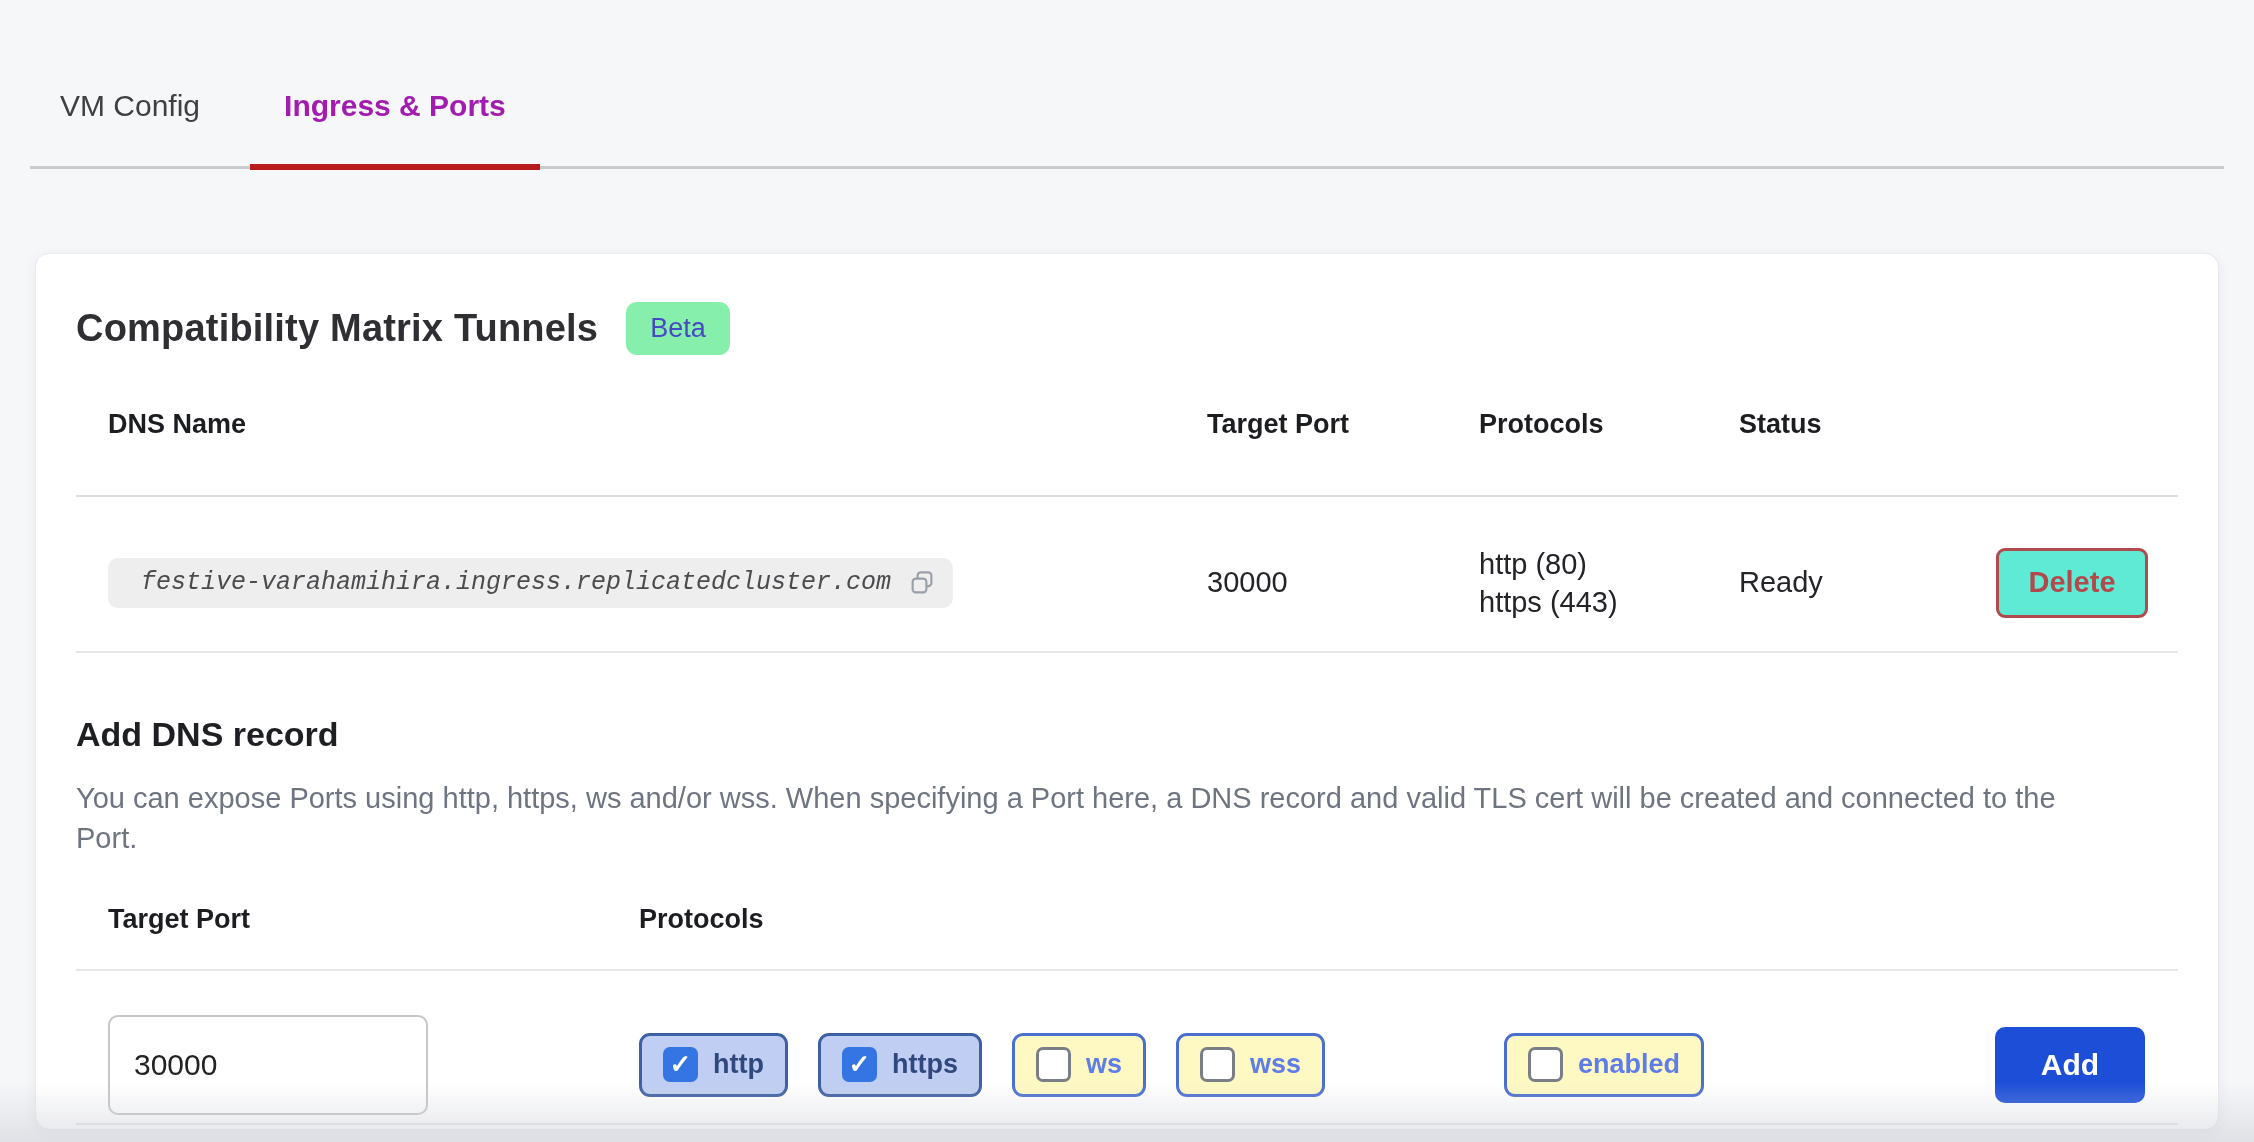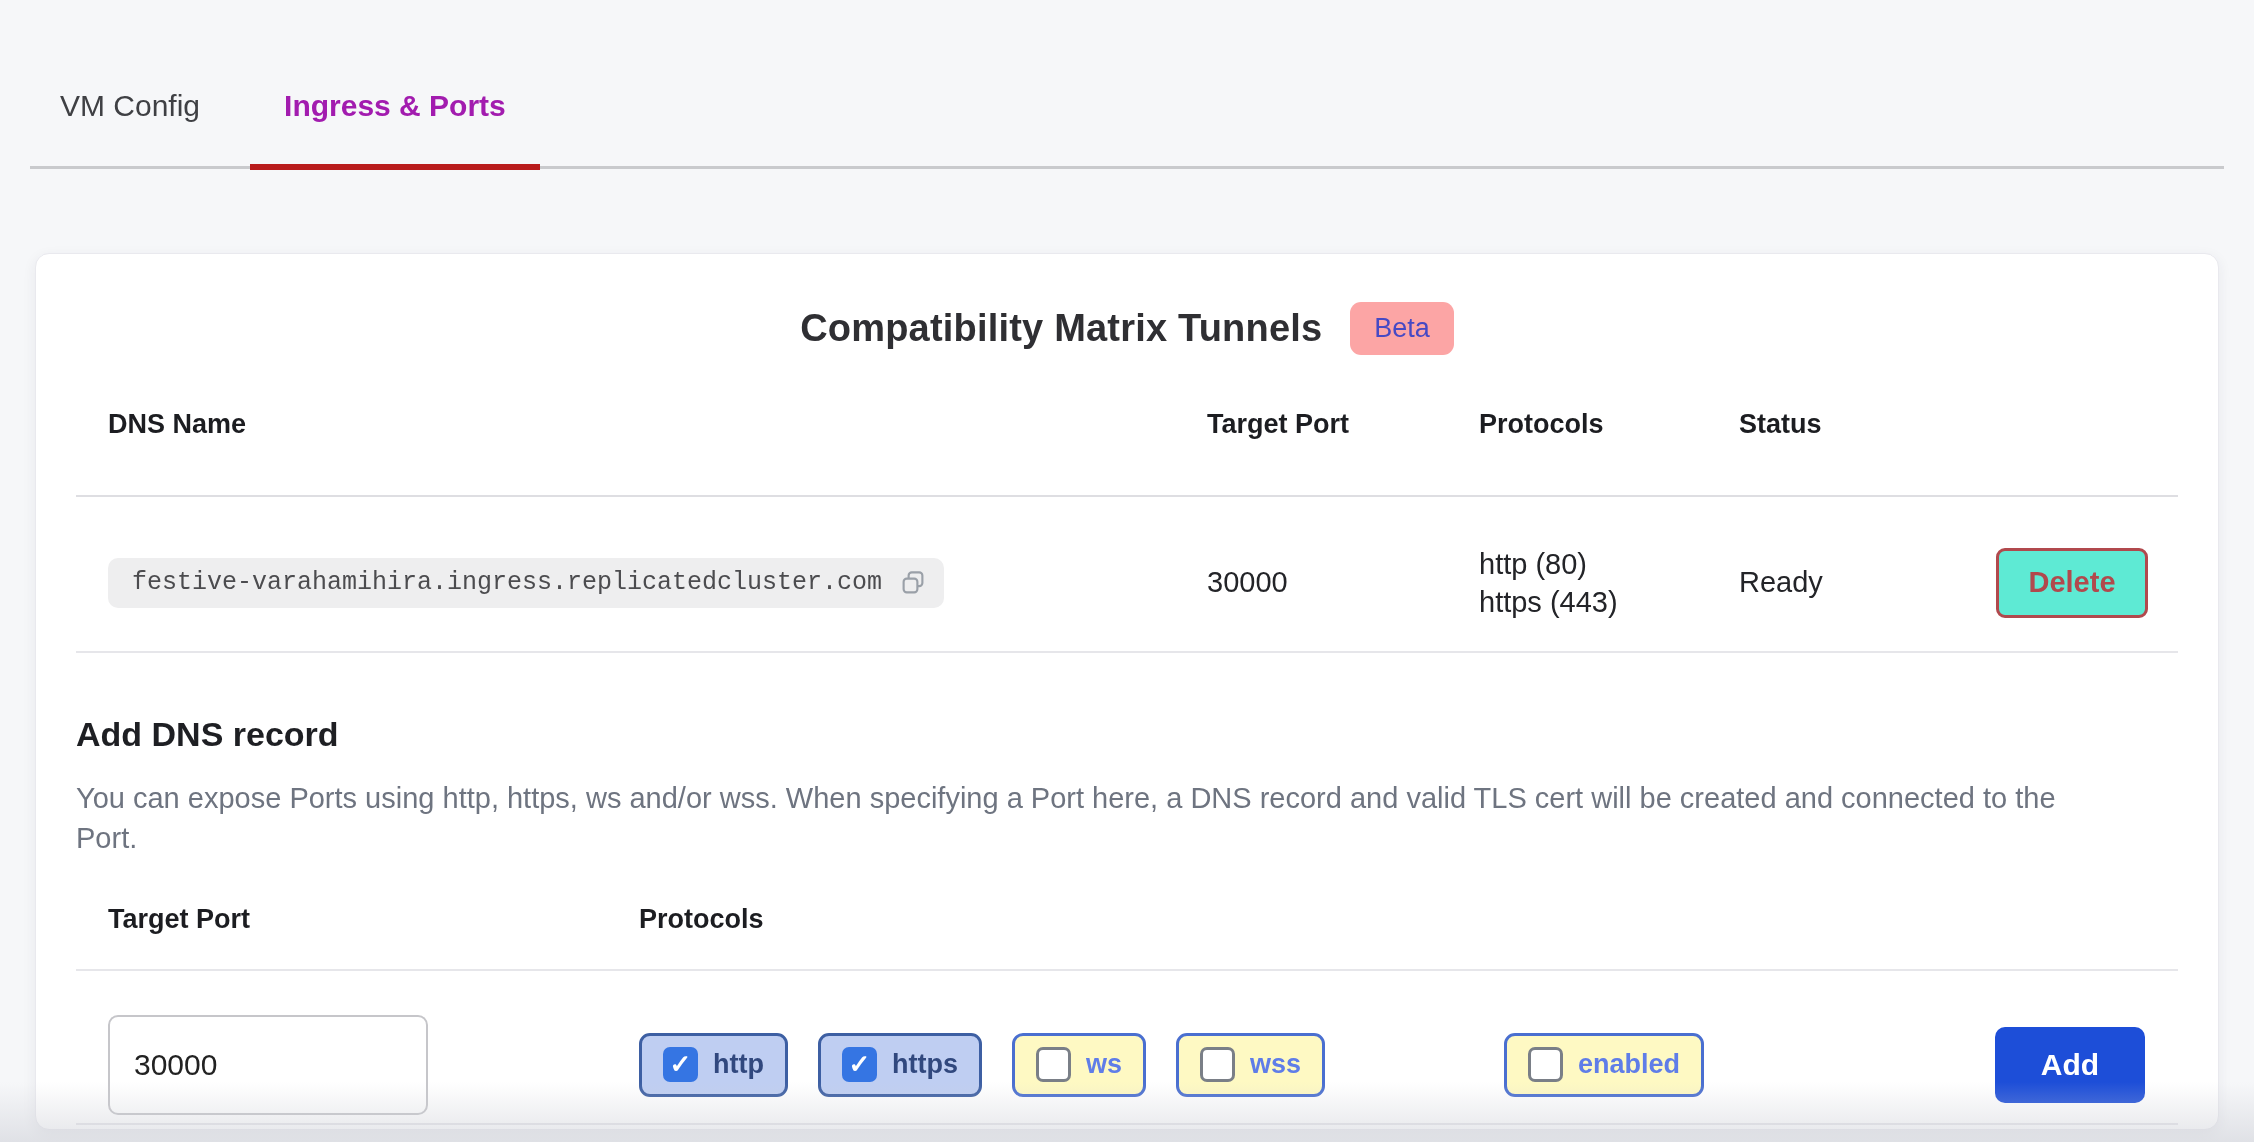--- a/index.html
+++ b/index.html
@@ -24,34 +24,35 @@
   
   .card {
     margin:84px 35px 0;
     height:877px;
     background:#ffffff;
     border:1px solid #e9e9ee;
     border-radius:14px;
     box-shadow:0 4px 14px rgba(40,40,70,.07);
     padding:0 40px;
   }
-  .title-row { display:flex; align-items:center; gap:28px; padding-top:48px;justify-content:center; }
+  .title-row { display:flex; align-items:center; gap:28px; padding-top:48px; }
   .card-title { font-size:38px; font-weight:600; color:#2f2f33; letter-spacing:.2px; }
-  .beta-badge { background:#fca5a5; color:#4649c4; font-size:27px; font-weight:500; padding:11px 24px; border-radius:11px; }
+  .beta-badge { background:#86efac; color:#4649c4; font-size:27px; font-weight:500; padding:11px 24px; border-radius:11px; }
   
   .tbl-head, .tbl-row { display:grid; grid-template-columns:1099px 272px 260px 257px 1fr; padding-left:32px; }
   .tbl-head { padding-top:54px; padding-bottom:55px; border-bottom:2px solid #dedee2; }
   .tbl-head .th { font-size:27px; font-weight:700; color:#1c1d21; }
   .tbl-row { padding-top:48px; padding-bottom:30px; border-bottom:2px solid #e6e6ea; align-items:center; }
   .cell { font-size:29px; color:#232428; }
   .proto-line { line-height:38px; }
   .dns-pill {
     display:inline-flex; align-items:center; gap:16px;
-    background:#eeeeef; border-radius:10px; padding:10px 16px 10px 24px;
+    background:#eeeeef; border-radius:10px; padding:10px 16px 10px 33px;
     max-width:1040px;
+    font-style:italic;
   }
   .dns-text { font-family:"Liberation Mono", monospace; font-size:25px; color:#4c4c4f; white-space:nowrap; }
   .copy-icon { display:inline-flex; cursor:pointer; }
   .delete-btn {
     width:152px; height:70px; background:#5eead4;
     border:3px solid #b1494d; border-radius:9px;
     color:#b1494d; font-size:29px; font-weight:700;
     cursor:pointer; font-family:inherit;
   }
   

